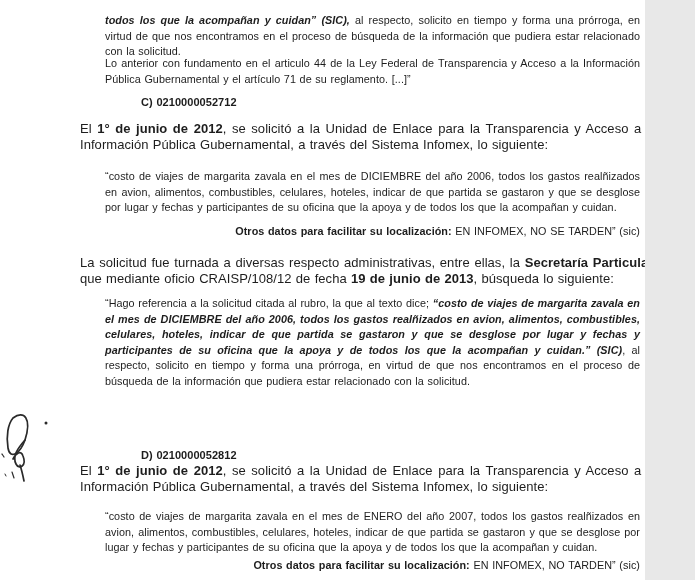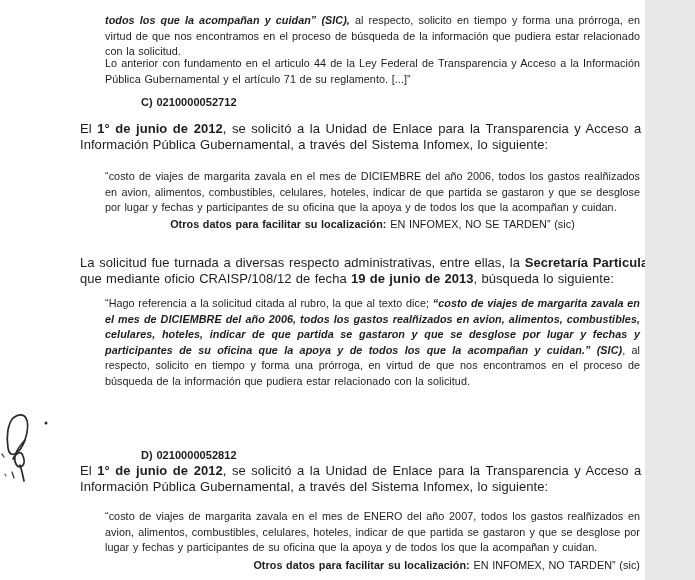--- a/index.html
+++ b/index.html
@@ -46,21 +46,21 @@
   <p class="block indent" style="top:13px"><span class="bi">todos los que la acompañan y cuidan” (SIC),</span><span> al respecto, solicito en tiempo y forma una prórroga, en virtud de que nos encontramos en el proceso de búsqueda de la información que pudiera estar relacionado con la solicitud.</span></p>
 
   <p class="block indent" style="top:56px">Lo anterior con fundamento en el articulo 44 de la Ley Federal de Transparencia y Acceso a la Información Pública Gubernamental y el artículo 71 de su reglamento. [...]”</p>
 
   <p class="block heading" style="top:95px">C) 0210000052712</p>
 
   <p class="block main" style="top:121px"><span>El </span><span class="b">1° de junio de 2012</span><span>, se solicitó a la Unidad de Enlace para la Transparencia y Acceso a la Información Pública Gubernamental, a través del Sistema Infomex, lo siguiente:</span></p>
 
   <p class="block indent" style="top:169px">“costo de viajes de margarita zavala en el mes de DICIEMBRE del año 2006, todos los gastos realñizados en avion, alimentos, combustibles, celulares, hoteles, indicar de que partida se gastaron y que se desglose por lugar y fechas y participantes de su oficina que la apoya y de todos los que la acompañan y cuidan.</p>
 
-  <p class="block indent" style="top:217px;text-align:center"><span class="b">Otros datos para facilitar su localización:</span><span> EN INFOMEX, NO SE TARDEN” (sic)</span></p>
+  <p class="block indent" style="top:224px;text-align:right"><span class="b">Otros datos para facilitar su localización:</span><span> EN INFOMEX, NO SE TARDEN” (sic)</span></p>
 
   <p class="block main" style="top:255px"><span>La solicitud fue turnada a diversas respecto administrativas, entre ellas, la </span><span class="b">Secretaría Particular</span><span>, que mediante oficio CRAISP/108/12 de fecha </span><span class="b">19 de junio de 2013</span><span>, búsqueda lo siguiente:</span></p>
 
   <p class="block indent" style="top:296px"><span>“Hago referencia a la solicitud citada al rubro, la que al texto dice; </span><span class="bi">“costo de viajes de margarita zavala en el mes de DICIEMBRE del año 2006, todos los gastos realñizados en avion, alimentos, combustibles, celulares, hoteles, indicar de que partida se gastaron y que se desglose por lugar y fechas y participantes de su oficina que la apoya y de todos los que la acompañan y cuidan.” (SIC)</span><span>, al respecto, solicito en tiempo y forma una prórroga, en virtud de que nos encontramos en el proceso de búsqueda de la información que pudiera estar relacionado con la solicitud.</span></p>
 
 
   <p class="block heading" style="top:448px">D) 0210000052812</p>
 
   <p class="block main" style="top:463px"><span>El </span><span class="b">1° de junio de 2012</span><span>, se solicitó a la Unidad de Enlace para la Transparencia y Acceso a la Información Pública Gubernamental, a través del Sistema Infomex, lo siguiente:</span></p>
 

